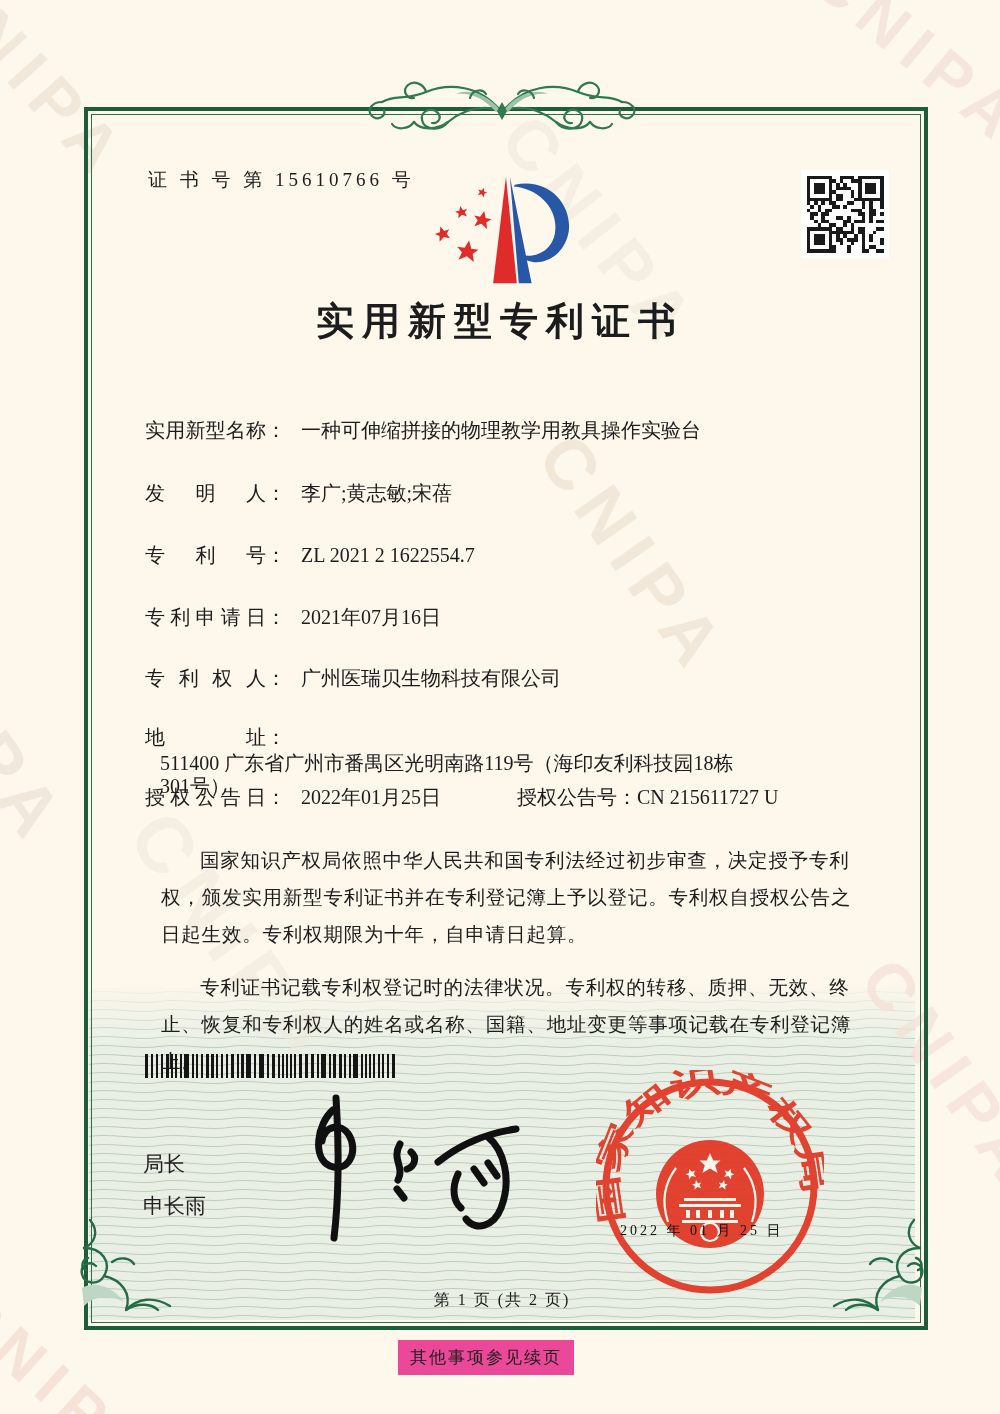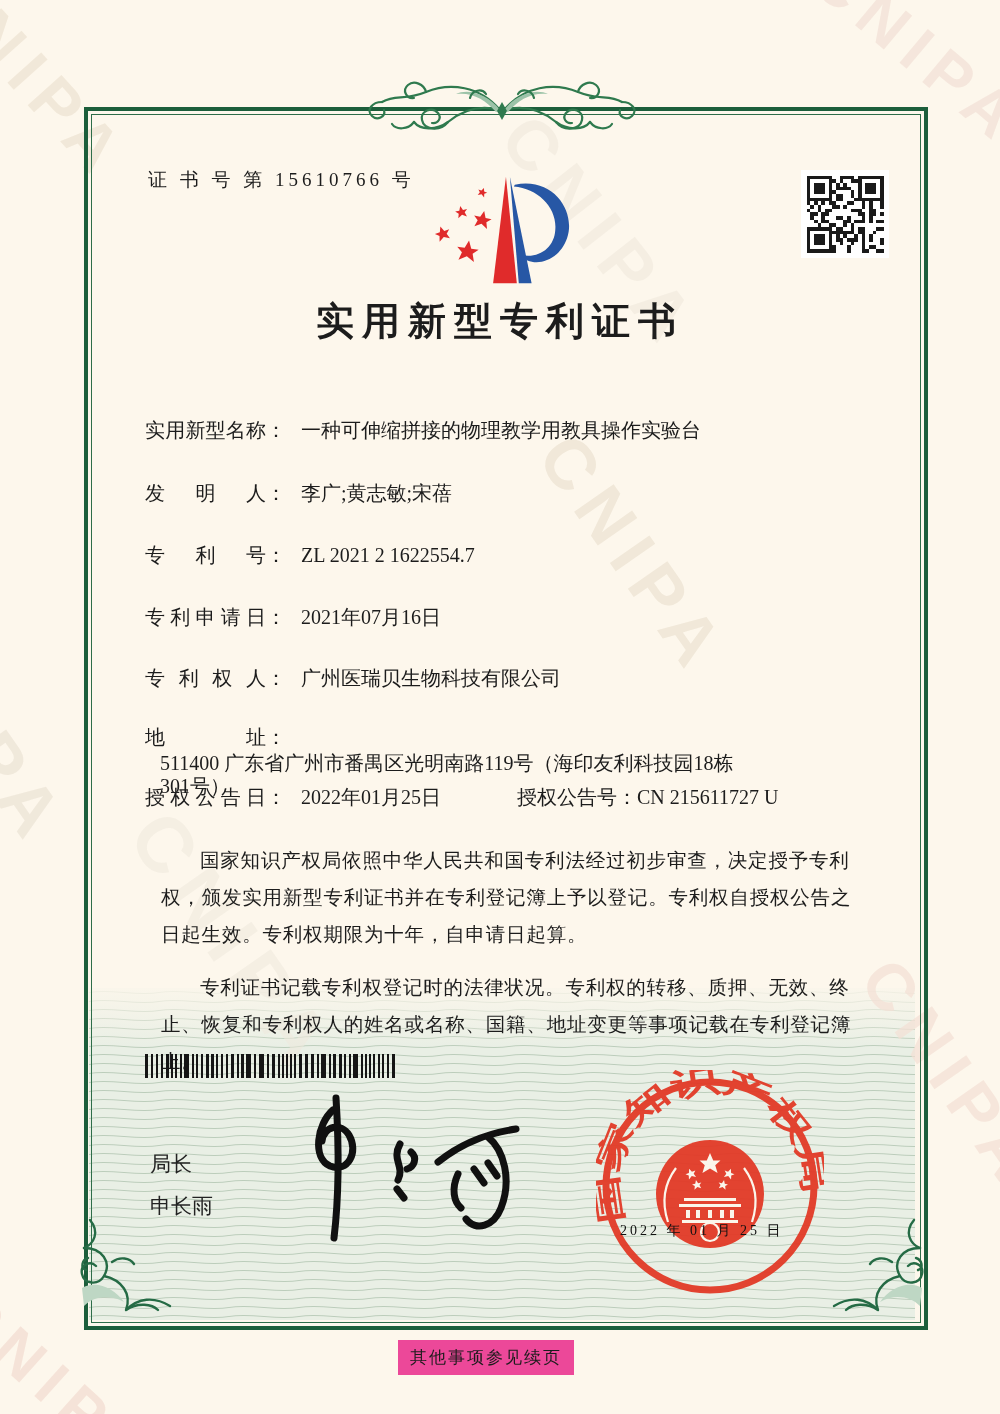--- a/index.html
+++ b/index.html
@@ -28,21 +28,21 @@
   .flabel{display:inline-block;width:121px;text-align:justify;text-align-last:justify;vertical-align:top;}
   .fcolon{vertical-align:top;}
   .fvalue{display:inline-block;margin-left:15px;vertical-align:top;max-width:588px;}
   .grant-no{position:absolute;left:372px;top:0;white-space:nowrap;}
   
   .bodytext{position:absolute;left:145px;top:826px;width:730px;z-index:5;font-size:19.5px;
             line-height:37px;letter-spacing:0.8px;}
   .bodytext p{margin:16px;text-indent:2em;}
   
   .barcode{position:absolute;left:145px;top:1054px;z-index:5;}
-  .officials{position:absolute;left:150px;top:1143px;z-index:5;font-family:"Liberation Sans",sans-serif;
+  .officials{position:absolute;left:143px;top:1143px;z-index:5;font-family:"Liberation Sans",sans-serif;
              font-size:21px;line-height:42px;color:#222;}
   .signature{position:absolute;left:288px;top:1088px;z-index:6;}
   .seal{position:absolute;left:596px;top:1070px;z-index:5;opacity:0.95;}
   .seal-date{position:absolute;left:620px;top:1222px;z-index:7;font-size:14px;letter-spacing:3px;color:#111;}
   .page-info{position:absolute;left:84px;top:1290px;width:836px;text-align:center;font-size:16px;
              letter-spacing:2px;z-index:5;}
   .cont-note{position:absolute;left:398px;top:1340px;width:176px;height:35px;background:#ec4899;
              text-align:center;line-height:35px;font-size:17px;letter-spacing:2px;z-index:5;}
 </style>
 </head>
@@ -494,15 +494,16 @@
       </g>
       <g stroke="#fdf7ec" stroke-width="2.2" fill="none">
         <path d="M72,152 Q62,122 80,98"></path>
         <path d="M156,152 Q166,122 148,98"></path>
         <circle cx="114" cy="162" r="9"></circle>
       </g>
     </g>
   </svg>
   <div class="seal-date">2022 年 01 月 25 日</div>
 
+  <div class="page-info">第 1 页 (共 2 页)</div>
   <div class="cont-note">其他事项参见续页</div>
 
 </div>
 
 </body></html>

